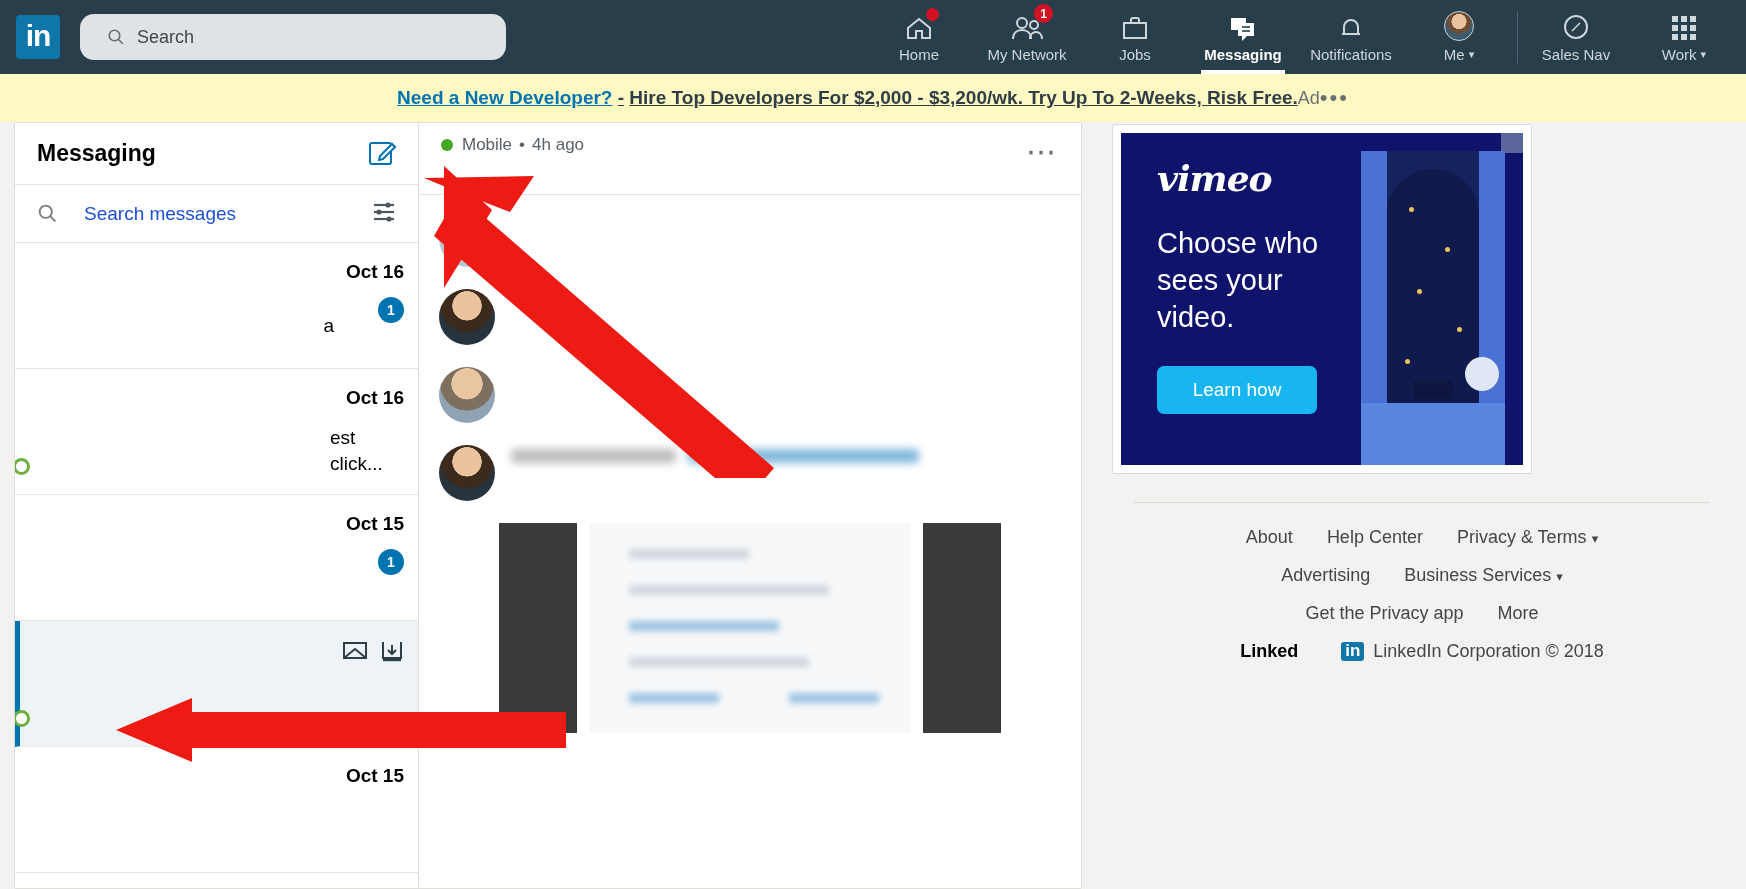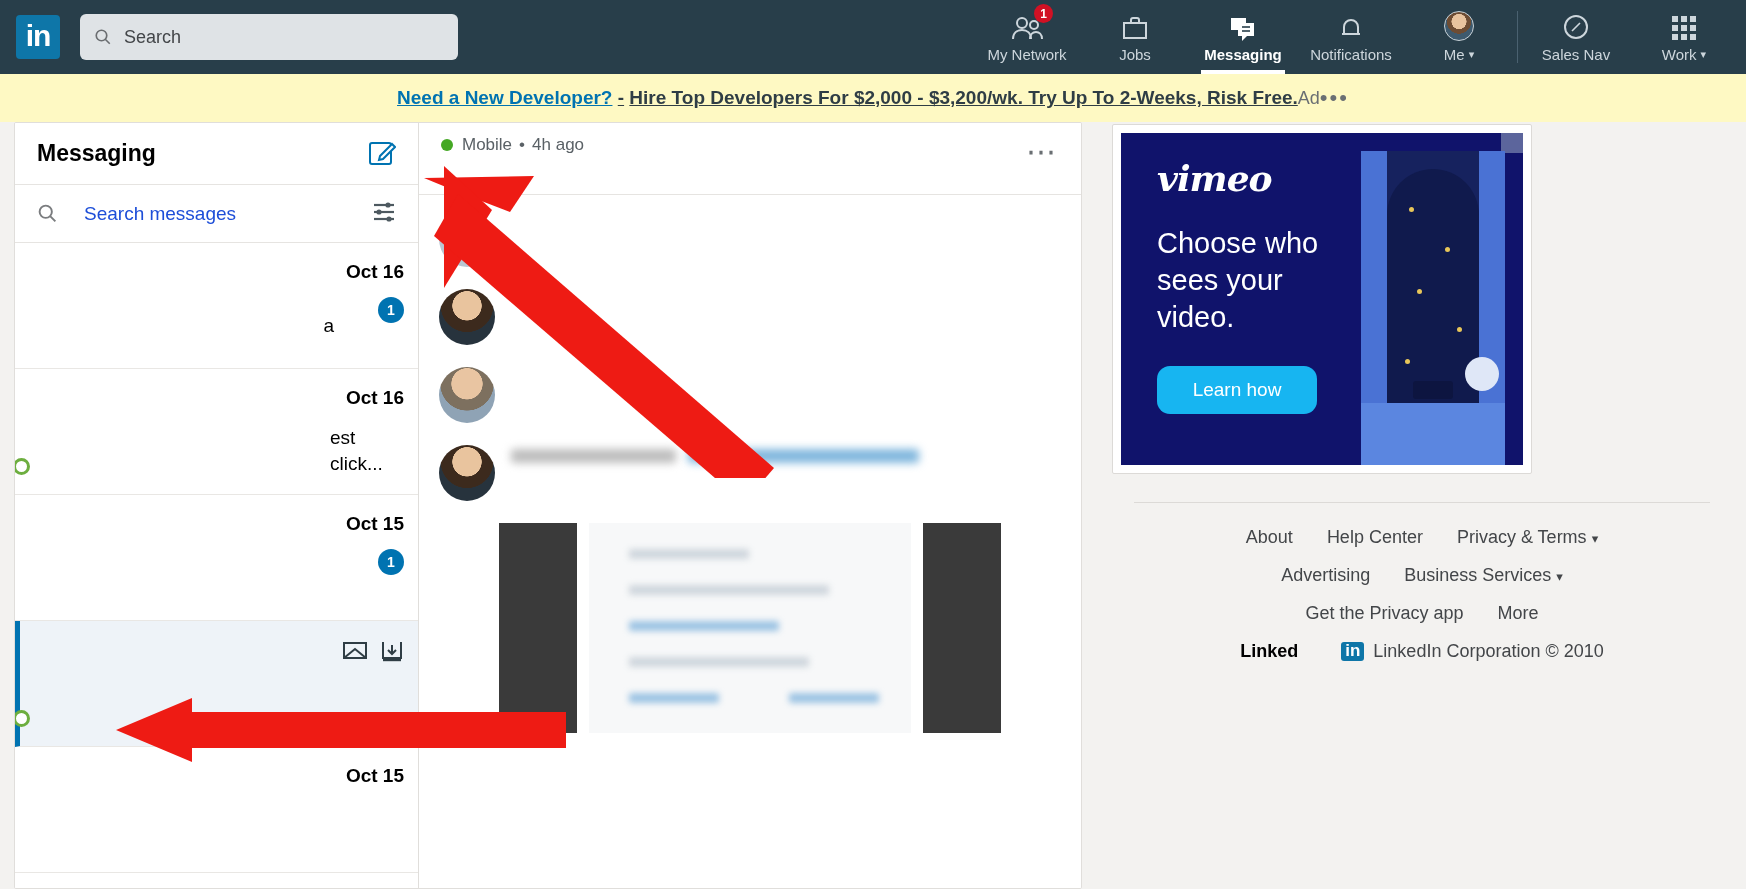--- a/index.html
+++ b/index.html
@@ -27,25 +27,25 @@
     display: flex; align-items: center; justify-content: center;
     color: #fff;
     font-size: 30px; font-weight: bold;
     letter-spacing: -1px;
     line-height: 1;
     padding-bottom: 3px;
     flex: none;
   }
   .searchbox {
     margin-left: 20px;
-    width: 378px; height: 46px;
+    width: 426px; height: 46px;
     background: #dfe3e6;
-    border-radius: 6px;
+    border-radius: 14px;
     display: flex; align-items: center;
-    padding: 0 14px;
+    padding: 0 27px;
     flex: none;
   }
   .searchbox .sicon { width: 18px; height: 18px; flex: none; opacity: .75; }
   .searchbox .stext {
     margin-left: 12px;
     font-size: 18px;
     color: #434649;
   }
   .navitems {
     display: flex;
@@ -380,21 +380,21 @@
     font-size: 29px;
     line-height: 1.28;
     margin-top: 26px;
     font-weight: normal;
   }
   .learn-btn {
     margin-top: 30px;
     background: #17b5f1;
     color: #fff;
     border: none;
-    border-radius: 13px;
+    border-radius: 7px;
     padding: 13px 0;
     width: 160px;
     font-size: 19px;
     font-family: "Liberation Sans", sans-serif;
     cursor: pointer;
   }
   .ad-art {
     flex: 1;
     position: relative;
     background: #2b4fb8;
@@ -455,20 +455,29 @@
   <div class="searchbox">
     <svg class="sicon" viewBox="0 0 24 24">
       <circle cx="10" cy="10" r="7" fill="none" stroke="#434649" stroke-width="2.2"></circle>
       <line x1="15" y1="15" x2="21" y2="21" stroke="#434649" stroke-width="2.2"></line>
     </svg>
     <span class="stext">Search</span>
   </div>
 
   <div class="navitems">
 
+    <div class="navitem">
+      <span class="ni-icon">
+        <svg width="30" height="26" viewBox="0 0 30 26">
+          <path d="M4 13 L15 4 L26 13 V23 H18 V16 H12 V23 H4 Z" fill="none" stroke="#cdd6dc" stroke-width="2"></path>
+        </svg>
+        <span class="badge dot"></span>
+      </span>
+      <span class="ni-label">Home</span>
+    </div>
 
     <div class="navitem">
       <span class="ni-icon">
         <svg width="34" height="26" viewBox="0 0 34 26">
           <circle cx="12" cy="8" r="5" fill="none" stroke="#cdd6dc" stroke-width="2"></circle>
           <path d="M3 24 c0-6 4-9 9-9 s9 3 9 9" fill="none" stroke="#cdd6dc" stroke-width="2"></path>
           <circle cx="24" cy="10" r="4" fill="none" stroke="#cdd6dc" stroke-width="2"></circle>
           <path d="M20 24 c0-5 3-7 6-7 s6 2 6 7" fill="none" stroke="#cdd6dc" stroke-width="2"></path>
         </svg>
         <span class="badge">1</span>
@@ -795,21 +804,21 @@
       </div>
       <div class="frow">
         <span><span>Get the Privacy app</span></span>
         <span><span>More</span></span>
       </div>
       <div class="fcopy">
         <span class="li-mark">
           <span>Linked</span>
           <span class="box">in</span>
         </span>
-        <span>LinkedIn Corporation © 2010</span>
+        <span>LinkedIn Corporation © 2018</span>
       </div>
     </div>
   </div>
 </div>
 
 <svg class="arrow" style="left:100px; top:690px; width:480px; height:80px;">
   <g fill="#ee1b14">
     <polygon points="16,40 92,8 92,72"></polygon>
     <rect x="88" y="22" width="378" height="36"></rect>
   </g>

